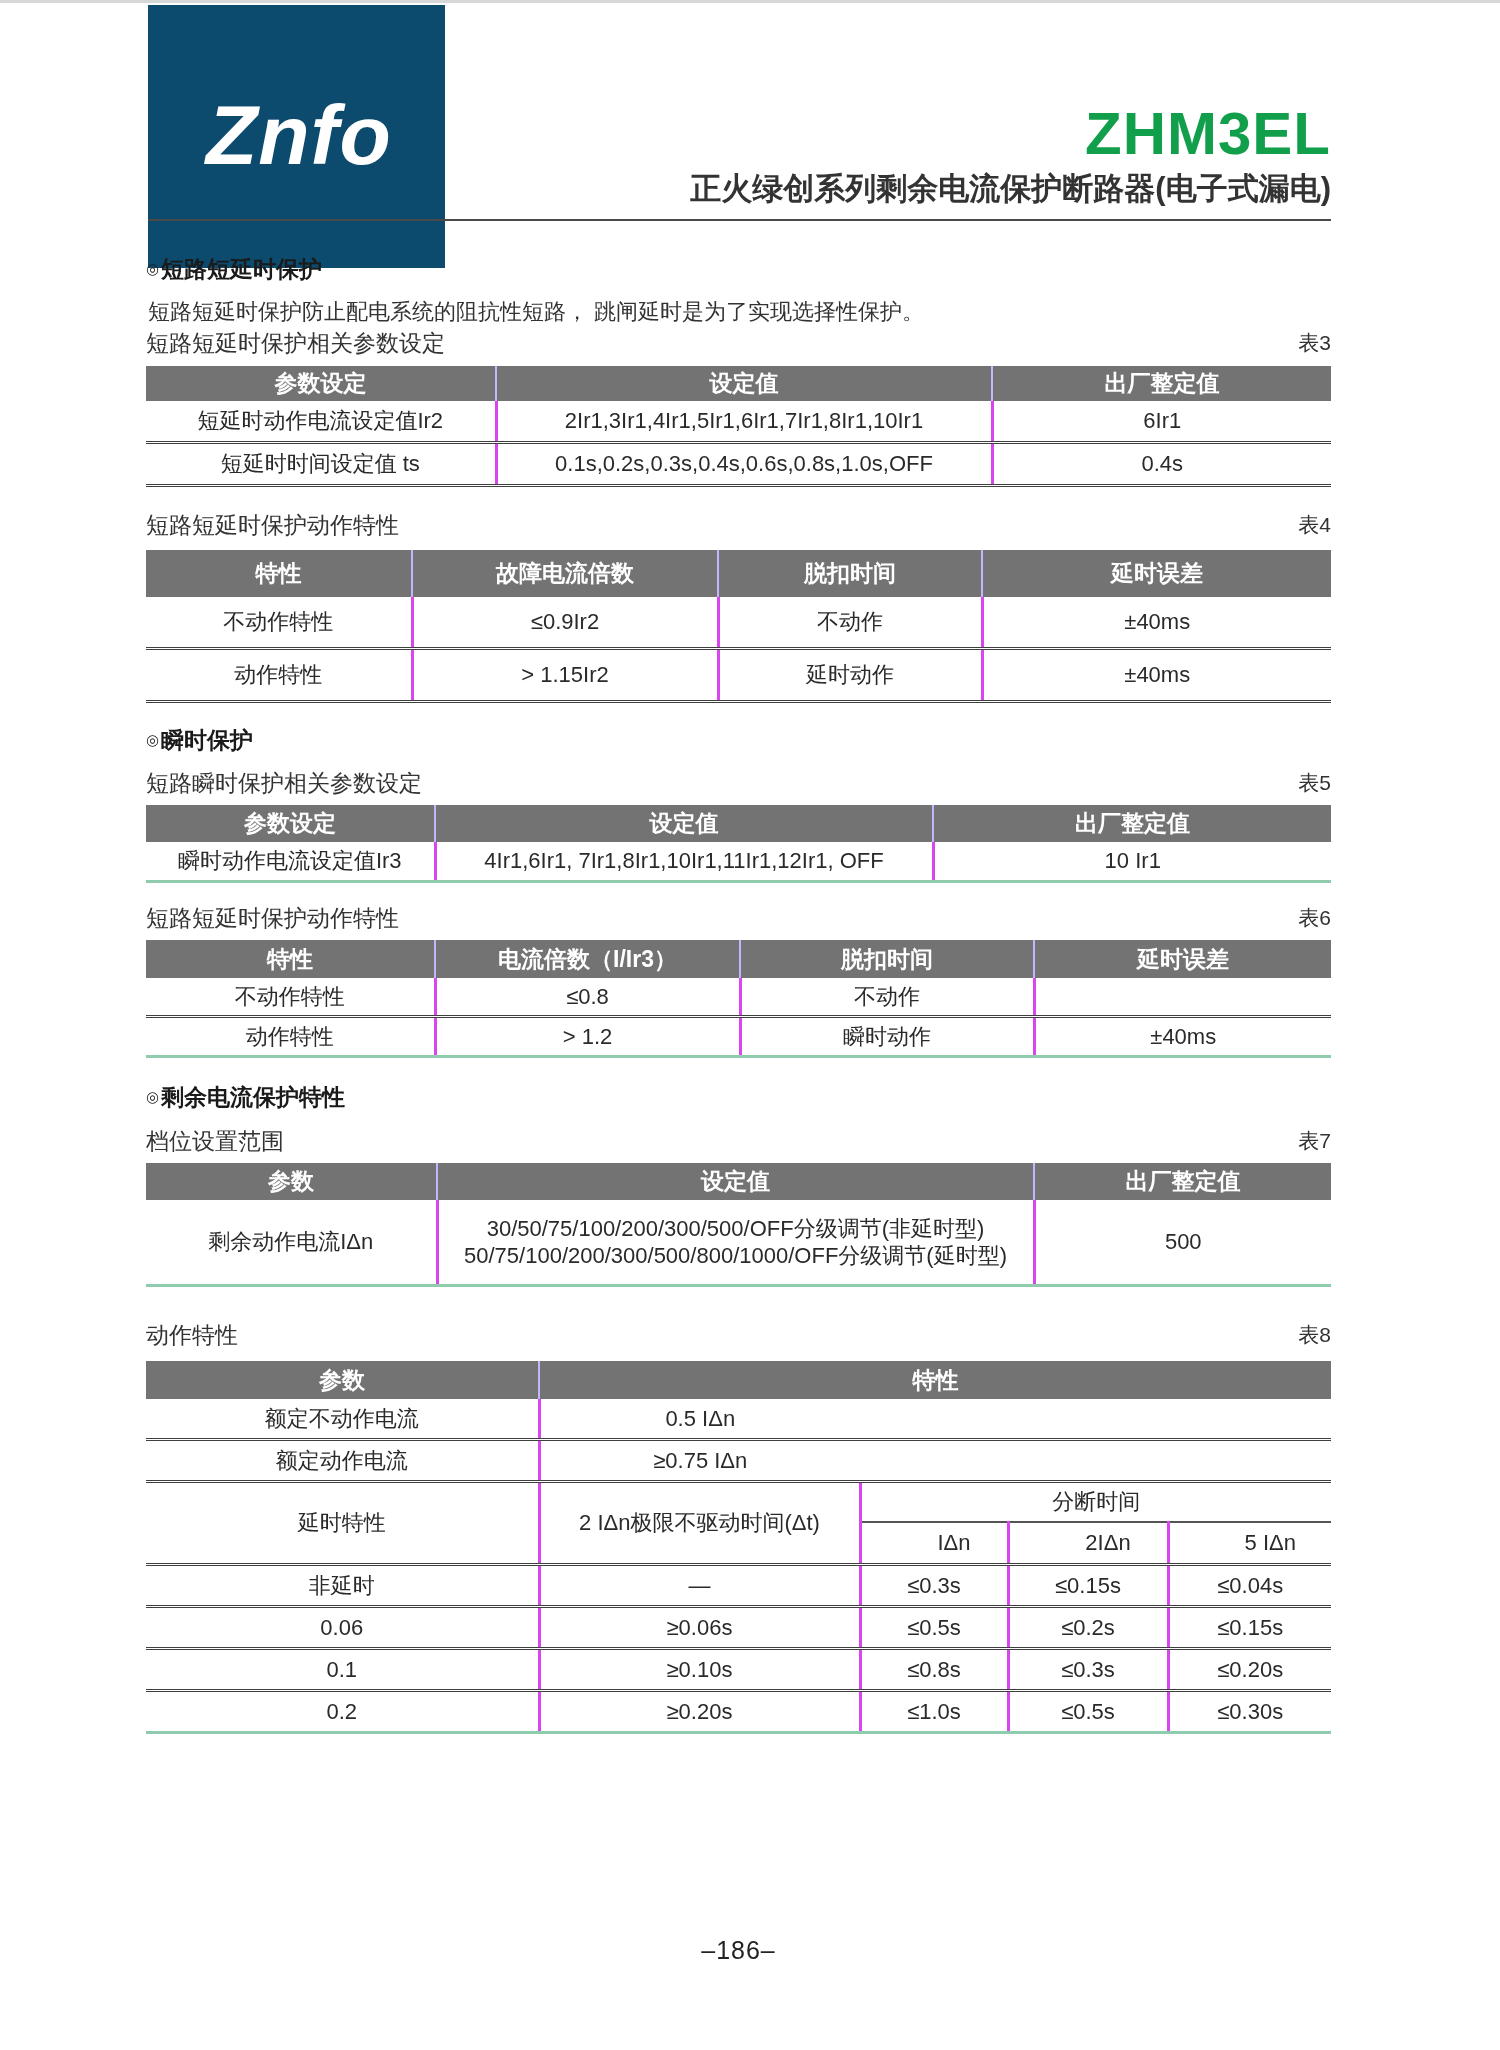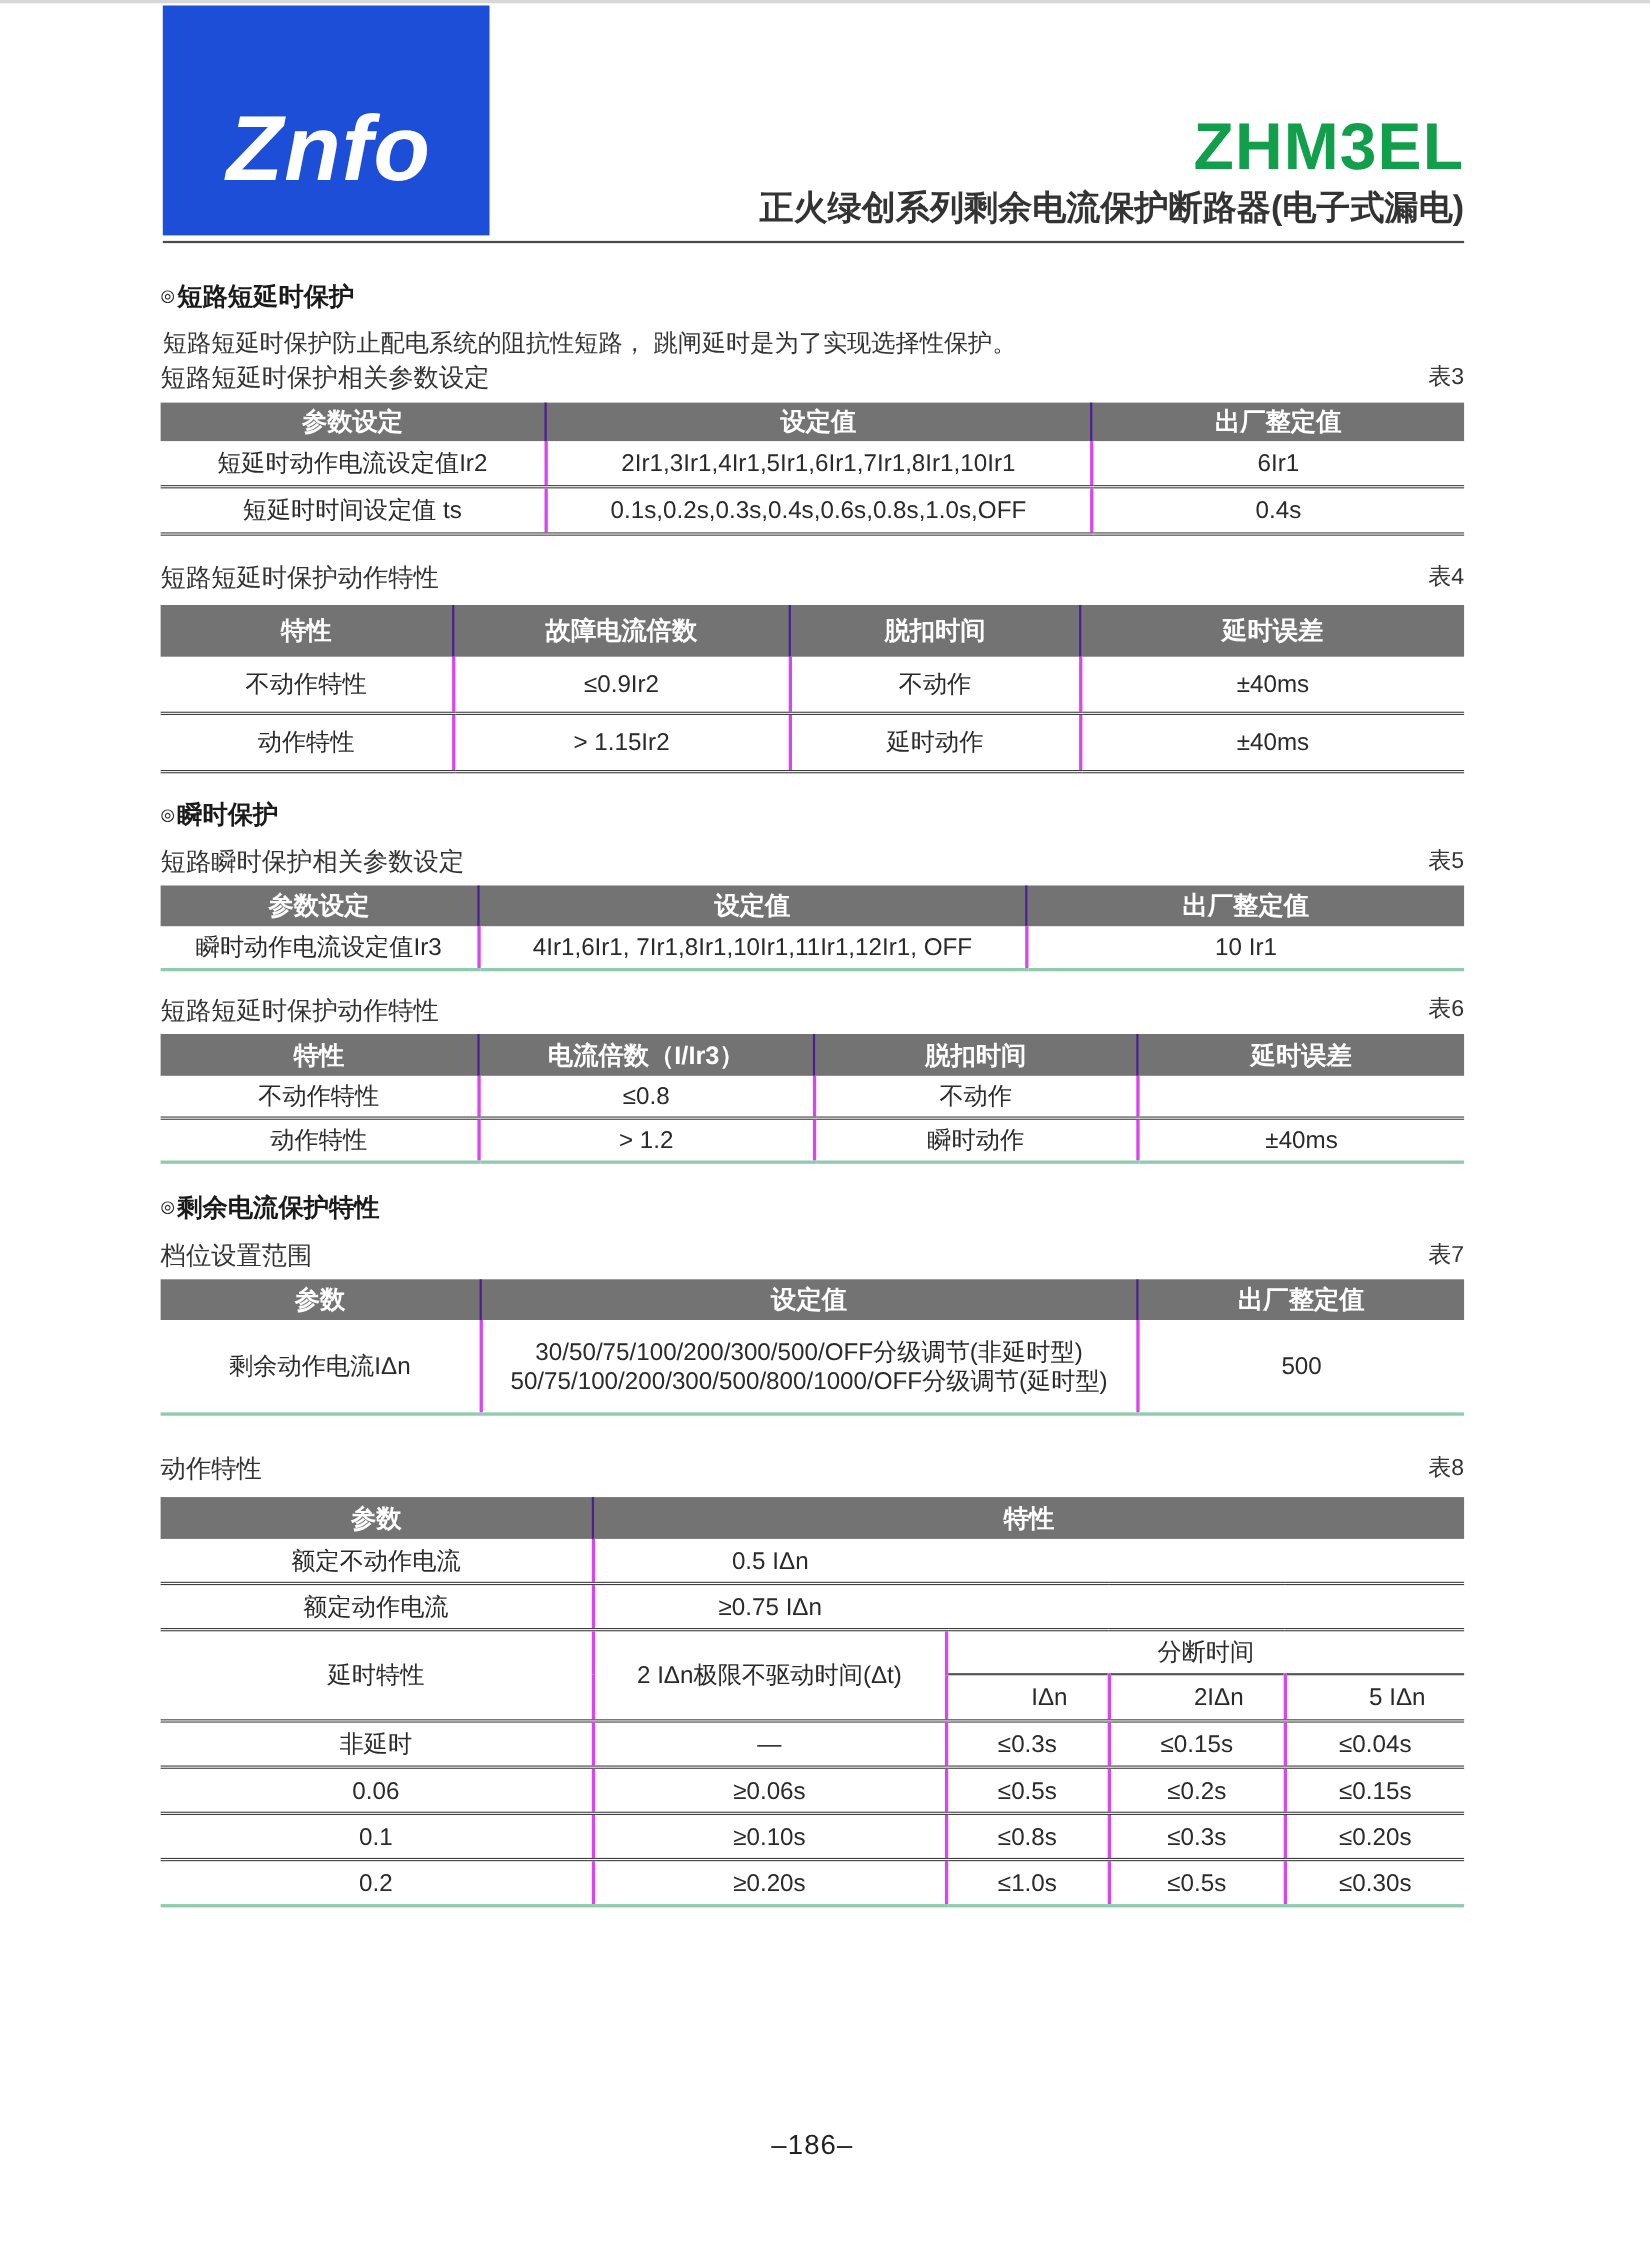--- a/index.html
+++ b/index.html
@@ -1,39 +1,39 @@
 <!DOCTYPE html>
 <html><head>
 <meta charset="utf-8">
 <style>
   html,body{margin:0;padding:0;background:#ffffff;}
   #page{position:relative;width:1500px;height:2050px;background:#fff;
         font-family:"Liberation Sans","DejaVu Sans",sans-serif;color:#2a2a2a;overflow:hidden;}
   .top-hairline{position:absolute;left:0;top:0;width:1500px;height:3px;background:#d7d7d7;}
 
   
-  .logo-box{position:absolute;left:148px;top:5px;width:297px;height:209px;background:#1d4ed8;}
+  .logo-box{position:absolute;left:148px;top:5px;width:297px;height:263px;background:#0c4a6e;}
   .logo-text{position:absolute;left:58px;top:88px;color:#fff;font-size:84px;font-weight:bold;
              font-style:italic;letter-spacing:1px;line-height:1;}
   .model{position:absolute;right:169px;top:104px;color:#129f4b;font-size:60px;font-weight:bold;
          line-height:1;letter-spacing:1px;}
   .subtitle{position:absolute;right:169px;top:172px;color:#333;font-size:31px;font-weight:bold;line-height:1.1;}
   .header-rule{position:absolute;left:148px;top:219px;width:1183px;height:2px;background:#4a4a4a;}
 
   
   .sec-heading{position:absolute;left:146px;font-size:23px;font-weight:bold;color:#1a1a1a;line-height:26px;}
   .sec-heading .bullet{font-size:15px;font-weight:normal;vertical-align:3px;margin-right:2px;}
   .paragraph{position:absolute;left:148px;font-size:22px;color:#333;line-height:28px;}
   .caption-row{position:absolute;left:146px;width:1185px;font-size:23px;color:#333;line-height:26px;}
   .caption-row .tbl-label{float:right;font-size:21px;color:#333;}
 
   
   table.dt{position:absolute;left:146px;border-collapse:collapse;table-layout:fixed;width:1185px;}
   table.dt th{background:#737373;color:#fff;font-size:23px;font-weight:bold;text-align:center;padding:0;}
-  table.dt th + th{border-left:2px solid #4c1d95;}
+  table.dt th + th{border-left:2px solid #c4b5fd;}
   table.dt td{font-size:22px;color:#2a2a2a;text-align:center;padding:0;vertical-align:middle;}
   table.dt td.vl{border-left:3px solid #d946ef;}
   table.dt tr.sep td{border-top:3px double #3f3f3f;}
   table.dt tr.bottom-dark td{border-bottom:3px double #3f3f3f;text-align:center;}
   table.dt tr.bottom-green td{border-bottom:3px solid #8fcbad;}
 
   .h35 th{height:35px;} .h47 th{height:47px;} .h37 th{height:37px;} .h38 th{height:38px;}
   .r40 td{height:40px;} .r50 td{height:50px;} .r38 td{height:38px;} .r37 td{height:37px;} .r39 td{height:39px;}
 
   td.left36{text-align:left;padding-left:36px;}

